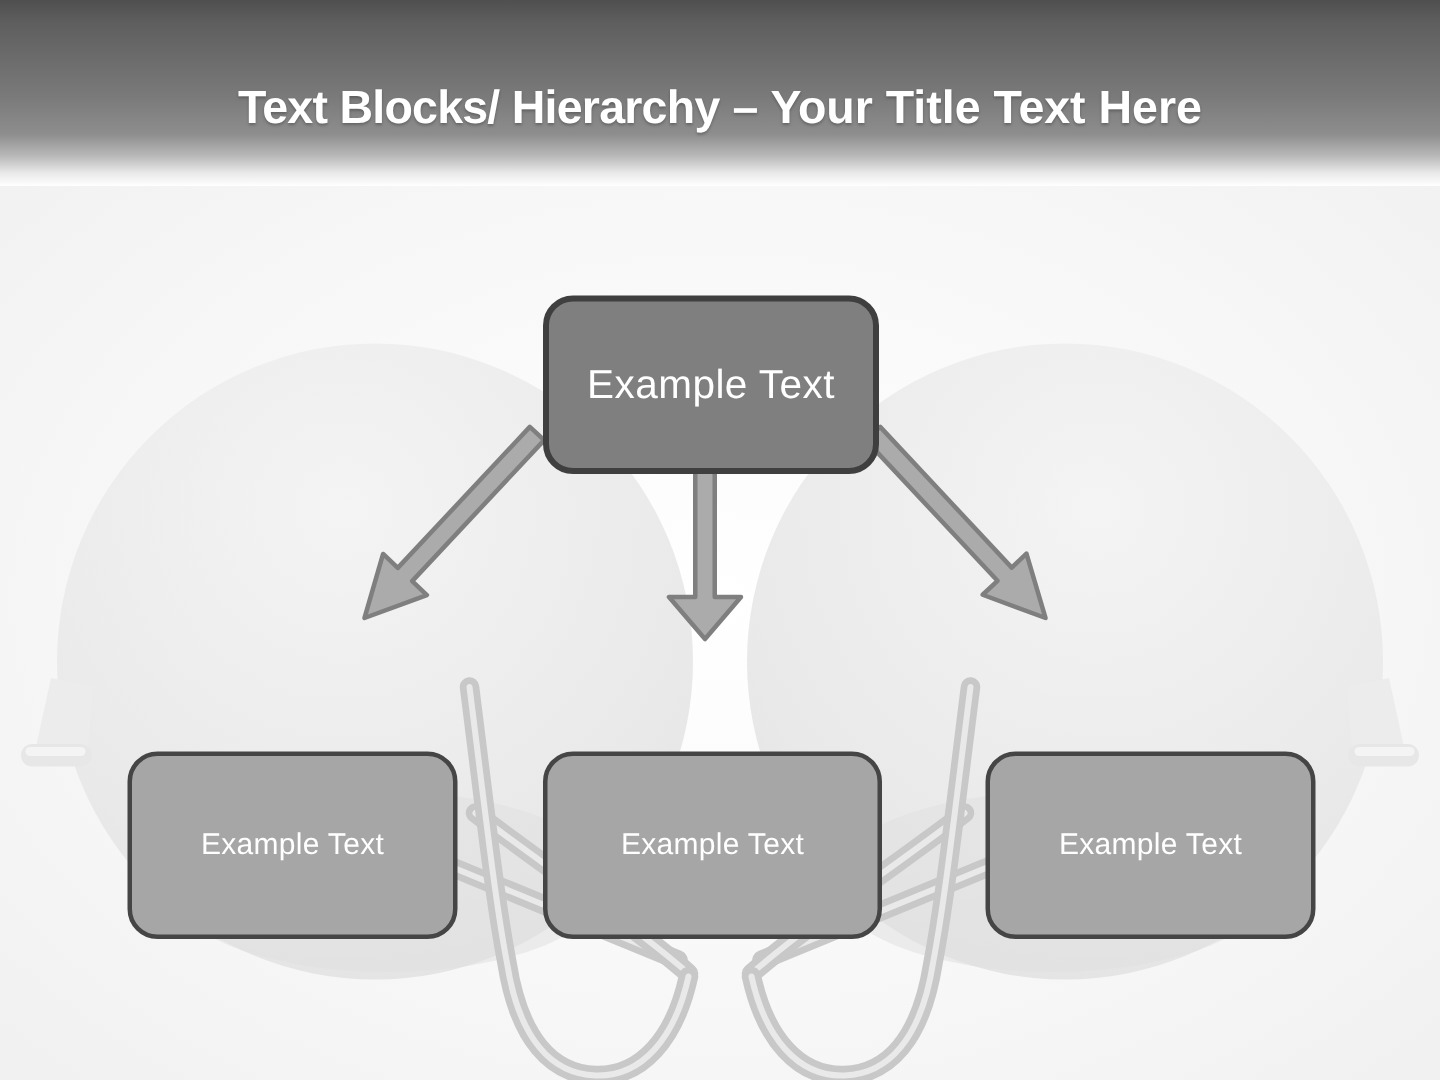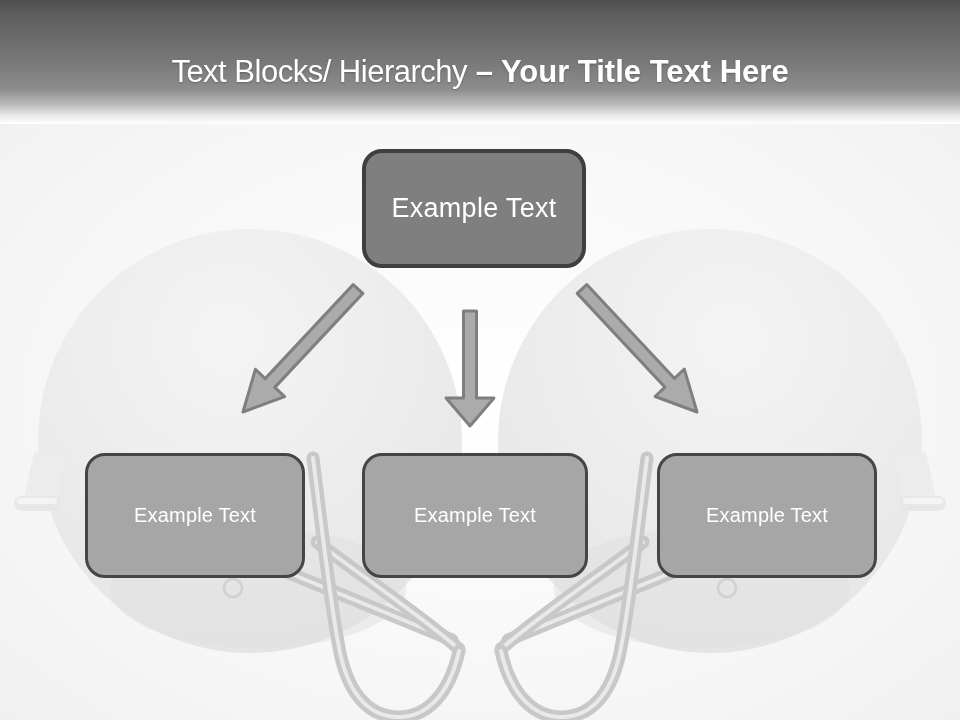--- a/index.html
+++ b/index.html
@@ -17,30 +17,31 @@
     background:linear-gradient(to bottom,
       #4f4f4f 0%, #5e5e5e 12%, #7a7a7a 52%, #8d8d8d 72%,
       #b9b9b9 84%, #e9e9e9 93%, #ffffff 100%);
   }
   .title{
     position:absolute;left:0;top:55px;width:960px;
     text-align:center;color:#ffffff;
     font-size:31px;line-height:1.1;white-space:nowrap;
     text-shadow:0 1px 2px rgba(0,0,0,0.25);
   }
-  .title .bold{font-weight:normal;letter-spacing:-0.5px;margin-top:28px;}
+  .title .bold{font-weight:bold;letter-spacing:-0.5px;margin-top:28px;}
   .title .reg{font-weight:bold;}
   
   .bgsvg{position:absolute;left:0;top:0;width:960px;height:720px;}
   
   .box{
     position:absolute;box-sizing:border-box;
     display:flex;align-items:center;justify-content:center;
     color:#ffffff;text-align:center;
     border-radius:20px;
+    margin-top:48px;
   }
   .box.root{
     left:362px;top:149px;width:224px;height:119px;
     background:#7f7f7f;border:4px solid #3f3f3f;
     font-size:27px;letter-spacing:0.3px;
   }
   .box.child{
     top:453px;height:125px;
     background:#a6a6a6;border:3px solid #454545;
     font-size:20px;letter-spacing:0.2px;

